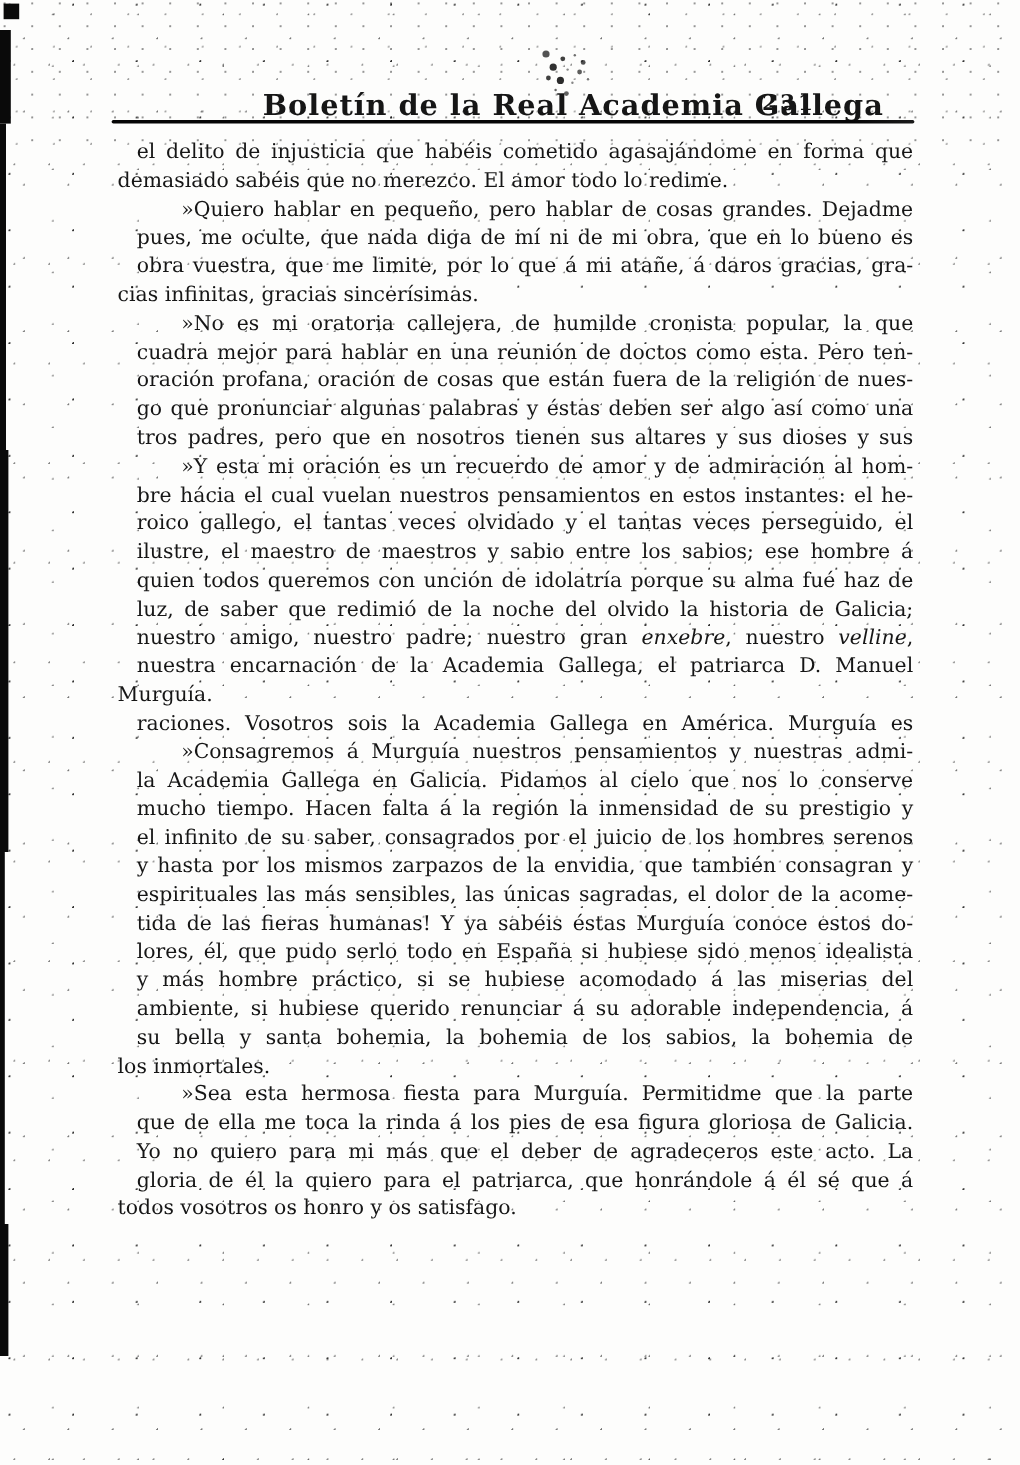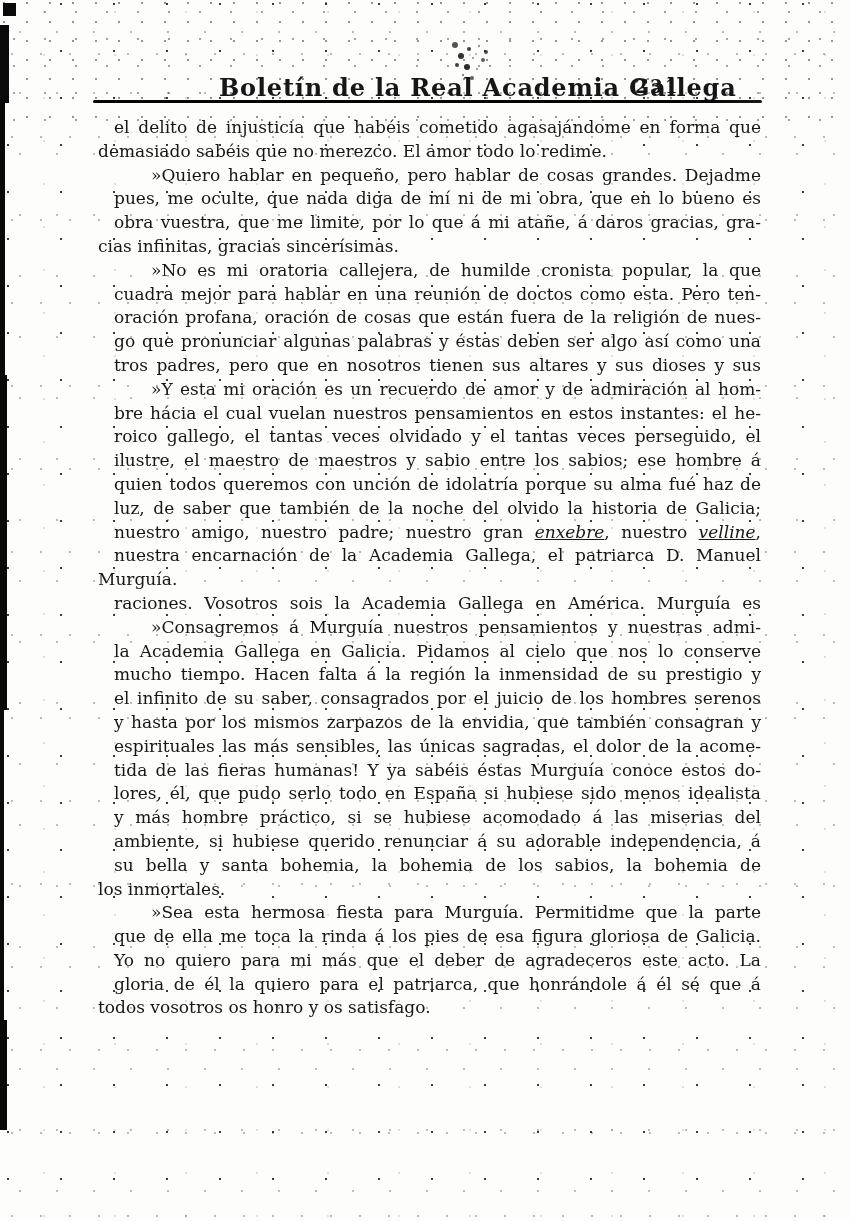--- a/index.html
+++ b/index.html
@@ -75,21 +75,21 @@
   .body-text{
     position:absolute;left:98px;top:116px;width:663px;
     font-size:17px;line-height:23.8px;
   }
   .line{
     text-align:justify;
     -moz-text-align-last:justify;
   }
   .line.full{text-align-last:justify;margin-left:16px;}
   .line.indent{text-indent:37px;}
-  .line i{font-style:italic;text-decoration:underline;}
+  .line i{font-style:italic;}
 </style>
 </head>
 <body>
 
 <div class="page">
 
   <div class="speckles"></div>
   <div class="speckles-top"></div>
 
   <div class="corner-mark"></div>
@@ -125,21 +125,21 @@
         <div class="line full">oración profana, oración de cosas que están fuera de la religión de nues-</div>
         <div class="line full">go que pronunciar algunas palabras y éstas deben ser algo así como una</div>
         <div class="line full">tros padres, pero que en nosotros tienen sus altares y sus dioses y sus</div>
       </div>
       <div>
         <div class="line full indent">»Y esta mi oración es un recuerdo de amor y de admiración al hom-</div>
         <div class="line full">bre hácia el cual vuelan nuestros pensamientos en estos instantes: el he-</div>
         <div class="line full">roico gallego, el tantas veces olvidado y el tantas veces perseguido, el</div>
         <div class="line full">ilustre, el maestro de maestros y sabio entre los sabios; ese hombre á</div>
         <div class="line full">quien todos queremos con unción de idolatría porque su alma fué haz de</div>
-        <div class="line full">luz, de saber que también de la noche del olvido la historia de Galicia;</div>
+        <div class="line full">luz, de saber que redimió de la noche del olvido la historia de Galicia;</div>
         <div class="line full">nuestro amigo, nuestro padre; nuestro gran <i>enxebre</i>, nuestro <i>velline</i>,</div>
         <div class="line full">nuestra encarnación de la Academia Gallega, el patriarca D. Manuel</div>
         <div class="line">Murguía.</div>
       </div>
       <div>
         <div class="line full">raciones. Vosotros sois la Academia Gallega en América. Murguía es</div>
         <div class="line full indent">»Consagremos á Murguía nuestros pensamientos y nuestras admi-</div>
         <div class="line full">la Academia Gallega en Galicia. Pidamos al cielo que nos lo conserve</div>
         <div class="line full">mucho tiempo. Hacen falta á la región la inmensidad de su prestigio y</div>
         <div class="line full">el infinito de su saber, consagrados por el juicio de los hombres serenos</div>

